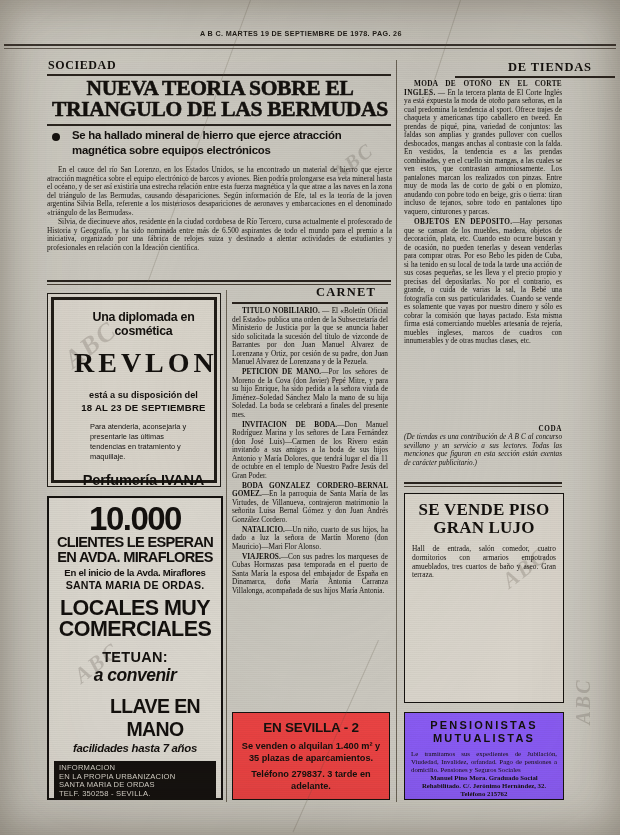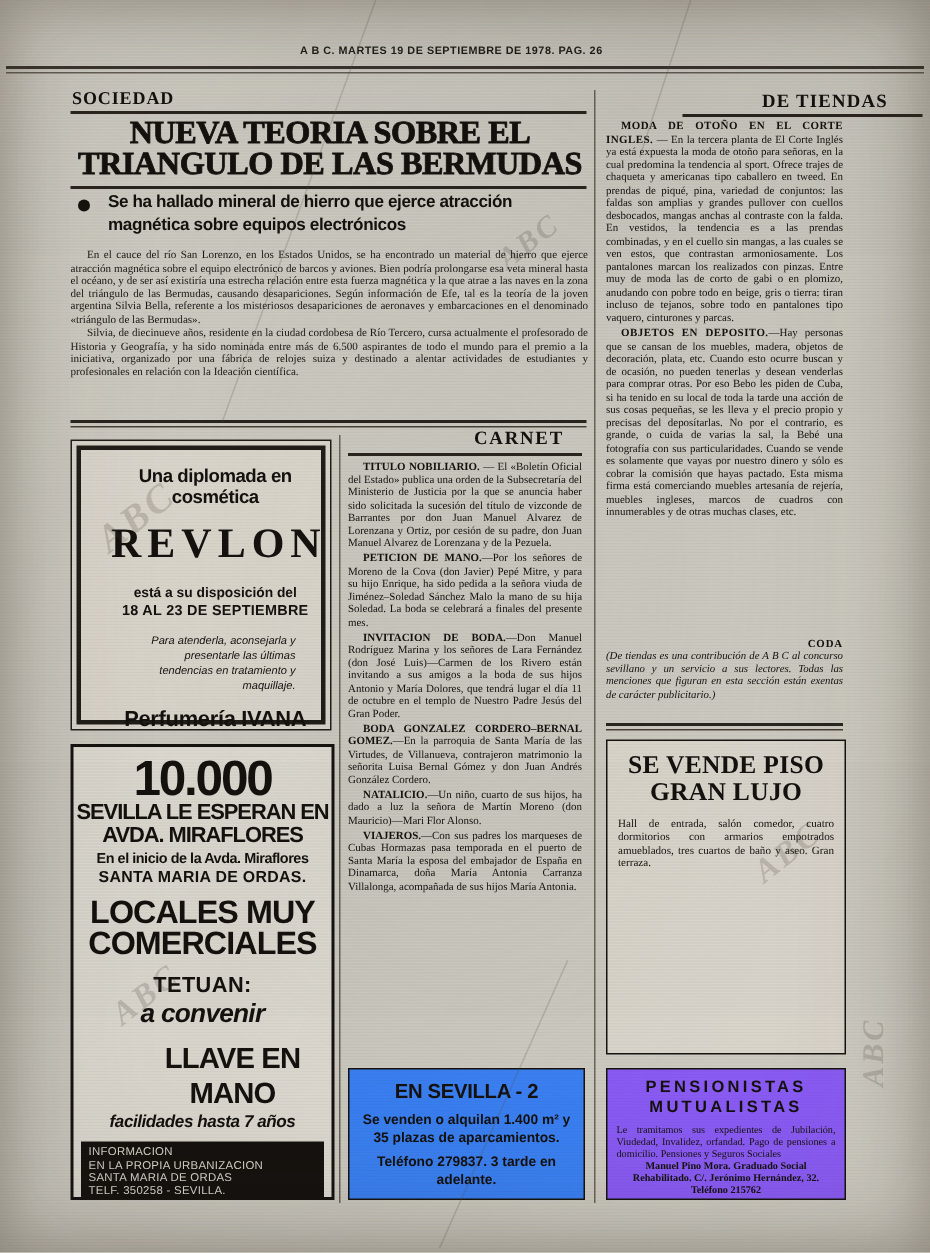--- a/index.html
+++ b/index.html
@@ -72,21 +72,21 @@
     box-shadow:inset 0 0 0 3px #ded9cf, inset 0 0 0 6px #211d18;
     text-align:center;overflow:hidden;}
   .ad-revlon .inner{position:absolute;inset:7px;padding-left:19px;}
   .rv-l1{font-family:"Liberation Sans",sans-serif;font-weight:bold;font-size:12.4px;
      margin-top:9px;letter-spacing:-.3px;}
   .rv-brand{font-family:"Liberation Serif",serif;font-weight:bold;font-size:28px;
      letter-spacing:4px;margin-top:9px;}
   .rv-l3{font-family:"Liberation Sans",sans-serif;font-weight:bold;font-size:9.2px;margin-top:11px;}
   .rv-l4{font-family:"Liberation Sans",sans-serif;font-weight:bold;font-size:9.6px;margin-top:2px;letter-spacing:.2px;}
   .rv-body{font-family:"Liberation Sans",sans-serif;font-size:7.4px;line-height:10px;
-     margin:9px 16px 0 16px;text-align:right;font-style:italic;}
+     margin:9px 16px 0 16px;text-align:left;}
   .rv-shop{font-family:"Liberation Sans",sans-serif;font-weight:bold;font-size:14.6px;margin-top:10px;letter-spacing:-.2px;}
   .rv-addr{font-family:"Liberation Sans",sans-serif;font-weight:bold;font-size:7.6px;margin-top:7px;}
 
   .ad-mira{position:absolute;left:47px;top:496px;width:172px;height:300px;
     background:#e2ded5;border:2px solid #15120f;overflow:hidden;text-align:center;}
   .mira-10000{font-family:"Liberation Sans",sans-serif;font-weight:bold;font-size:33px;
      letter-spacing:-1.5px;margin-top:6px;line-height:30px;}
   .mira-l2{font-family:"Liberation Sans",sans-serif;font-weight:bold;font-size:14.6px;
      line-height:15px;letter-spacing:-.7px;margin-top:1px;}
   .mira-l3{font-family:"Liberation Sans",sans-serif;font-weight:bold;font-size:9.6px;margin-top:2px;letter-spacing:-.3px;}
@@ -103,21 +103,21 @@
   
   .carnet-title{position:absolute;left:316px;top:285px;
      font-family:"Liberation Serif",serif;font-weight:bold;font-size:12.5px;letter-spacing:1.2px;}
   .hr-carnet{position:absolute;left:232px;top:302px;width:156px;height:1.5px;background:#2b251f;}
   .carnet{position:absolute;left:232px;top:307px;width:156px;
      font-family:"Liberation Serif",serif;font-size:7.3px;line-height:8.5px;text-align:justify;}
   .carnet p{margin:0 0 1.5px 0;text-indent:10px;}
   .carnet b{font-weight:bold;}
 
   .ad-sev{position:absolute;left:232px;top:712px;width:156px;height:86px;
-     background:#3b82f6;border:1.5px solid #15120f;text-align:center;overflow:hidden;}
+     background:#ef4444;border:1.5px solid #15120f;text-align:center;overflow:hidden;}
   .sev-t{font-family:"Liberation Sans",sans-serif;font-weight:bold;font-size:13.5px;margin-top:7px;letter-spacing:-.2px;}
   .sev-b{font-family:"Liberation Sans",sans-serif;font-weight:bold;font-size:9.2px;line-height:11.6px;margin:6px 7px 0 7px;}
   .sev-b2{font-family:"Liberation Sans",sans-serif;font-weight:bold;font-size:9.2px;line-height:11.6px;margin:5px 7px 0 7px;}
 
   
   .tiendas{position:absolute;left:404px;top:80px;width:158px;
      font-family:"Liberation Serif",serif;font-size:7.3px;line-height:8.5px;text-align:justify;}
   .tiendas p{margin:0 0 2px 0;text-indent:10px;}
   .tiendas .hd{font-variant:small-caps;font-weight:bold;letter-spacing:.3px;}
   .coda{position:absolute;left:404px;top:425px;width:158px;
@@ -188,21 +188,21 @@
       <div class="rv-l3">está a su disposición del</div>
       <div class="rv-l4">18 AL 23 DE SEPTIEMBRE</div>
       <div class="rv-body">Para atenderla, aconsejarla y presentarle las últimas tendencias en tratamiento y maquillaje.</div>
       <div class="rv-shop">Perfumería IVANA</div>
       <div class="rv-addr">TETUAN, 15 (Pasaje Las Delicias)</div>
     </div>
   </div>
 
   <div class="ad-mira">
     <div class="mira-10000">10.000</div>
-    <div class="mira-l2">SEVILLA LE ESPERAN EN AVDA. MIRAFLORES</div>
+    <div class="mira-l2">CLIENTES LE ESPERAN EN AVDA. MIRAFLORES</div>
     <div class="mira-l3">En el inicio de la Avda. Miraflores</div>
     <div class="mira-l4">SANTA MARIA DE ORDAS.</div>
     <div class="mira-big">LOCALES MUY COMERCIALES</div>
     <div class="mira-ent">TETUAN:</div>
     <div class="mira-conv">a convenir</div>
     <div class="mira-llave">LLAVE EN MANO</div>
     <div class="mira-fac">facilidades hasta 7 años</div>
     <div class="mira-info" style="white-space:pre-line;">INFORMACION
 EN LA PROPIA URBANIZACION
 SANTA MARIA DE ORDAS

